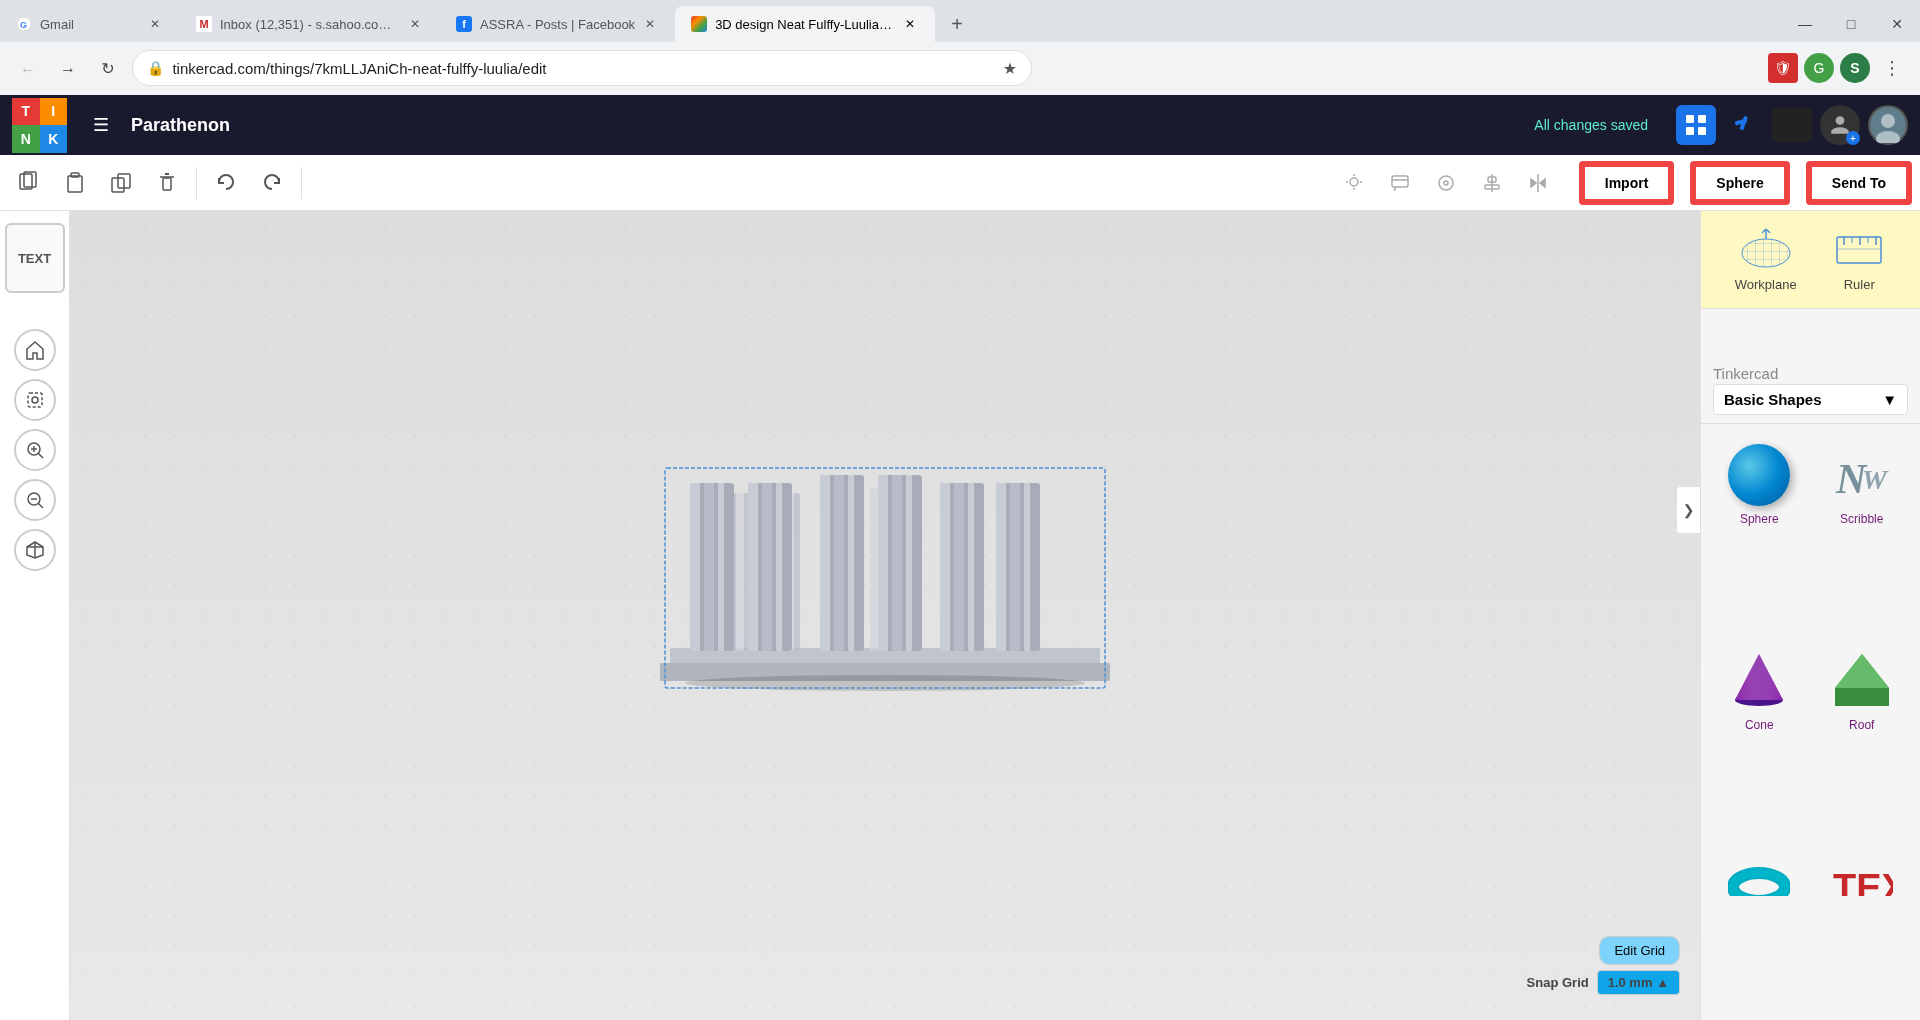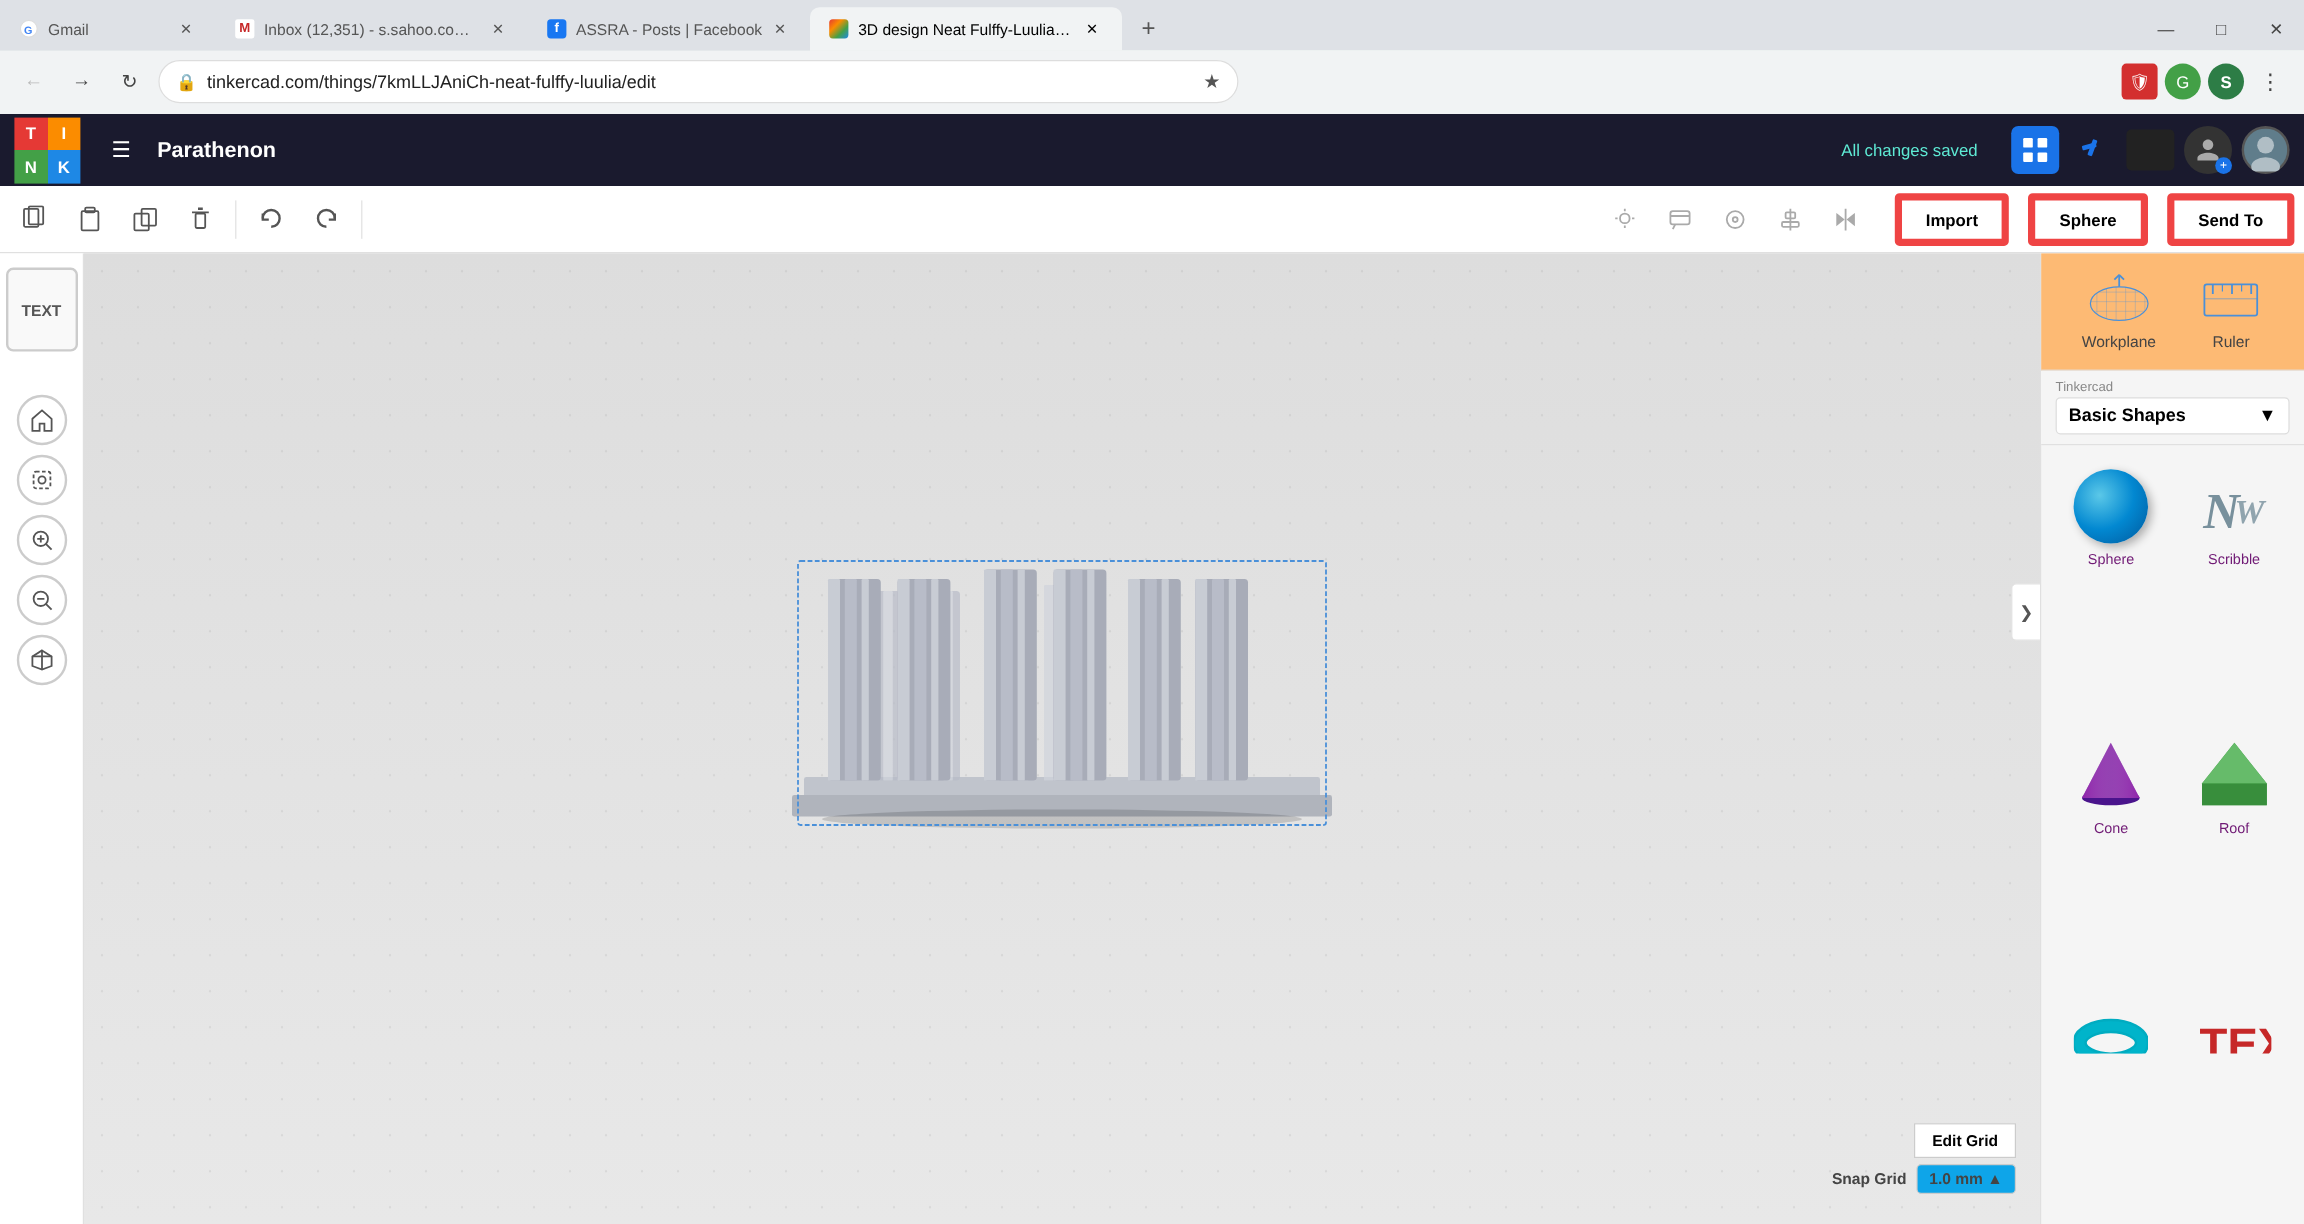--- a/index.html
+++ b/index.html
@@ -63,32 +63,32 @@
     
     .left-panel { width: 70px; background: #fff; border-right: 1px solid #e0e0e0; display: flex; flex-direction: column; align-items: center; padding: 12px 0; gap: 8px; }
     .back-button { width: 60px; height: 70px; border: 2px solid #ccc; border-radius: 6px; display: flex; align-items: center; justify-content: center; cursor: pointer; font-weight: bold; font-size: 13px; color: #555; background: #f9f9f9; }
     .left-tool-btn { width: 42px; height: 42px; border-radius: 50%; border: 2px solid #ccc; display: flex; align-items: center; justify-content: center; cursor: pointer; font-size: 18px; color: #555; background: #fff; }
 
     
     .viewport { flex: 1; background: #e8e8e8; position: relative; overflow: hidden; }
     .viewport-bg { width: 100%; height: 100%; background: linear-gradient(to bottom, #ddd 0%, #e8e8e8 100%); }
 
     
-    .edit-grid-btn { position: absolute; bottom: 55px; right: 20px; background: #ffffff; border: 1px solid #ccc; border-radius: 0; padding: 6px 14px; font-size: 13px; cursor: pointer; font-weight: bold; }
+    .edit-grid-btn { position: absolute; bottom: 55px; right: 20px; background: #7dd3fc; border: 1px solid #ccc; border-radius: 10px; padding: 6px 14px; font-size: 13px; cursor: pointer; }
     .snap-grid-row { position: absolute; bottom: 25px; right: 20px; display: flex; align-items: center; gap: 8px; font-size: 13px; color: #444; font-weight: bold; }
     .snap-value { background: #0ea5e9; border: 1px solid #ccc; border-radius: 4px; padding: 4px 10px; font-size: 13px; cursor: pointer; }
 
     
     .right-panel { width: 220px; background: #f5f5f5; border-left: 1px solid #e0e0e0; display: flex; flex-direction: column; }
-    .right-panel-top { padding: 16px; display: flex; justify-content: space-around; align-items: flex-end; background: #fdba74; border-bottom: 1px solid #e0e0e0; }
+    .right-panel-top { padding: 16px; display: flex; justify-content: space-around; align-items: flex-end; background: #fef9c3; border-bottom: 1px solid #e0e0e0; }
     .workplane-btn { display: flex; flex-direction: column; align-items: center; gap: 6px; cursor: pointer; }
     .workplane-icon { width: 54px; height: 44px; }
     .right-panel-label { font-size: 13px; color: #444; }
     .shapes-dropdown-row { padding: 8px 12px; background: #f5f5f5; border-bottom: 1px solid #e0e0e0; }
-    .shapes-dropdown-title { font-size: 11px; color: #888; margin-bottom: 2px; }
+    .shapes-dropdown-title { font-size: 15px; color: #888; margin-bottom: 2px; margin-top: 48px; }
     .shapes-dropdown { display: flex; align-items: center; justify-content: space-between; padding: 6px 10px; background: #fff; border: 1px solid #ddd; border-radius: 4px; cursor: pointer; font-size: 15px; font-weight: 600; }
     .shapes-list { display: grid; grid-template-columns: 1fr 1fr; gap: 2px; padding: 8px; overflow-y: auto; flex: 1; }
     .shape-item { display: flex; flex-direction: column; align-items: center; padding: 12px 8px 8px; cursor: pointer; border-radius: 6px; }
     .shape-label { font-size: 12px; color: #701a75; margin-top: 6px; text-align: center; }
 
     
     .shape-sphere { width: 62px; height: 62px; border-radius: 50%; background: radial-gradient(circle at 35% 35%, #5bc8e8, #0288d1, #01579b); box-shadow: 3px 3px 8px rgba(0,0,0,0.3); }
 
     
     .collapse-arrow { position: absolute; right: 220px; top: 50%; transform: translateY(-50%); width: 24px; height: 48px; background: #fff; border: 1px solid #e0e0e0; border-right: none; border-radius: 4px 0 0 4px; display: flex; align-items: center; justify-content: center; cursor: pointer; font-size: 14px; color: #555; z-index: 10; }

